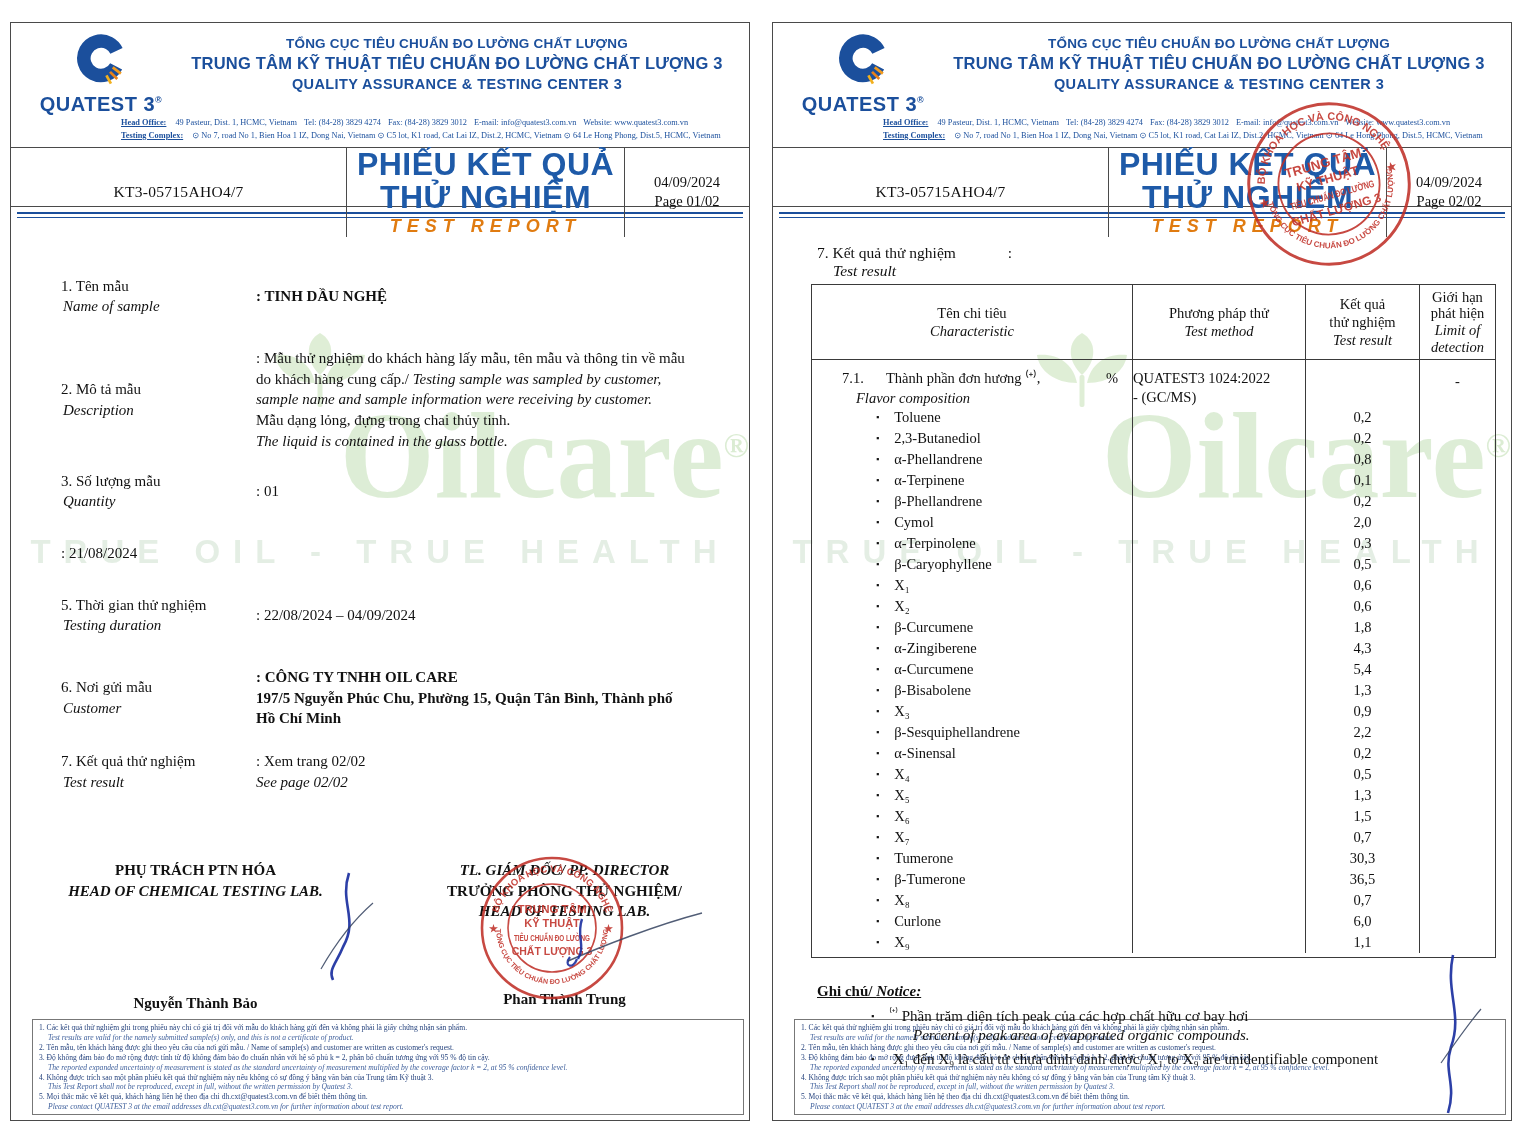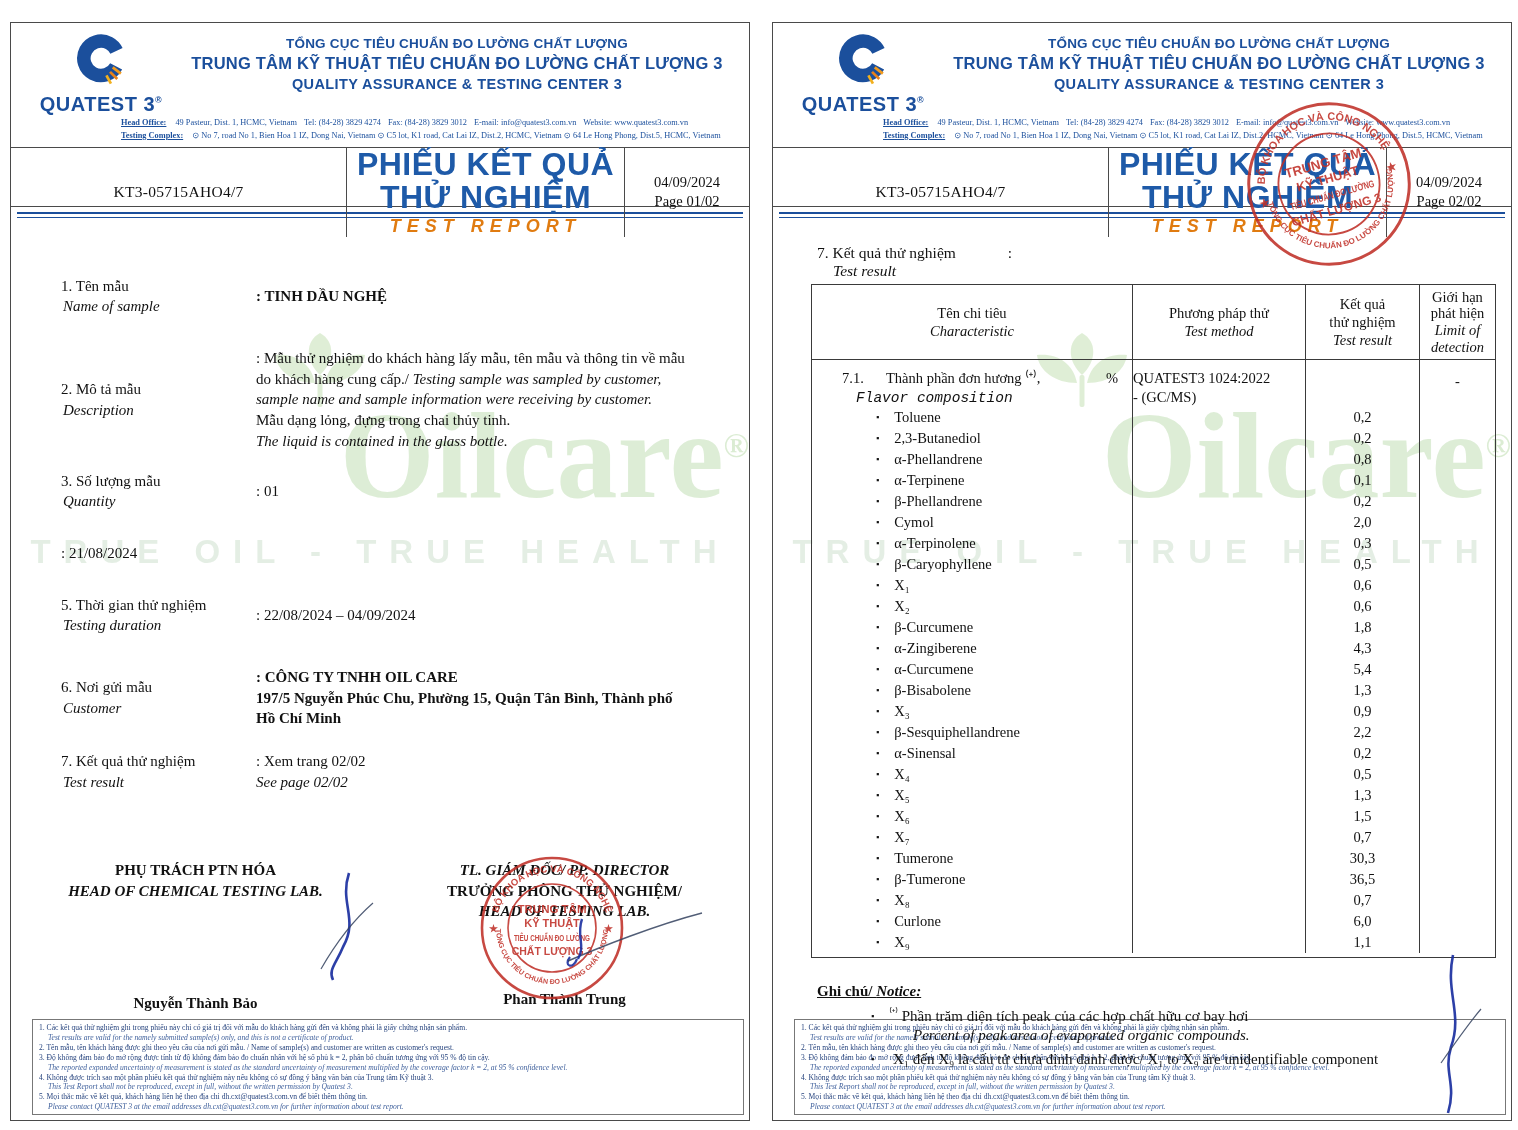--- a/index.html
+++ b/index.html
@@ -78,21 +78,21 @@
   .th .it{font-style:italic;}
   .th4{line-height:1.15;padding:4px 1px;}
   .tbody{display:grid;grid-template-columns:321px 173px 114px 1fr;font-size:14.5px;padding-bottom:4px;}
   .c1{border-right:1.5px solid #3a3a3a;}
   .c2{border-right:1.5px solid #3a3a3a;text-align:left;}
   .c3{border-right:1.5px solid #3a3a3a;text-align:center;}
   .c4{text-align:center;}
   .r71{padding:9px 0 2px 30px;line-height:1.3;}
   .no71{display:inline-block;width:44px;}
   .pct{float:right;margin-right:14px;}
-  .flav{font-style:italic;margin-left:44px;font-family:Liberation Mono, monospace;}
+  .flav{font-style:italic;margin-left:44px;}
   .meth{padding-top:9px;line-height:1.3;}
   .lim71{padding-top:13px;}
   .comp{height:21px;line-height:21px;padding-left:64px;white-space:nowrap;}
   .blt{font-size:9px;vertical-align:2px;margin-right:15px;}
   .cval{height:21px;line-height:21px;}
 
   .notice{position:relative;z-index:5;margin:24px 0 0 44px;font-size:15px;line-height:1.3;}
   .nt{font-weight:bold;text-decoration:underline;}
   .nt .it{font-style:italic;}
   .nline{margin-left:54px;margin-top:4px;}

